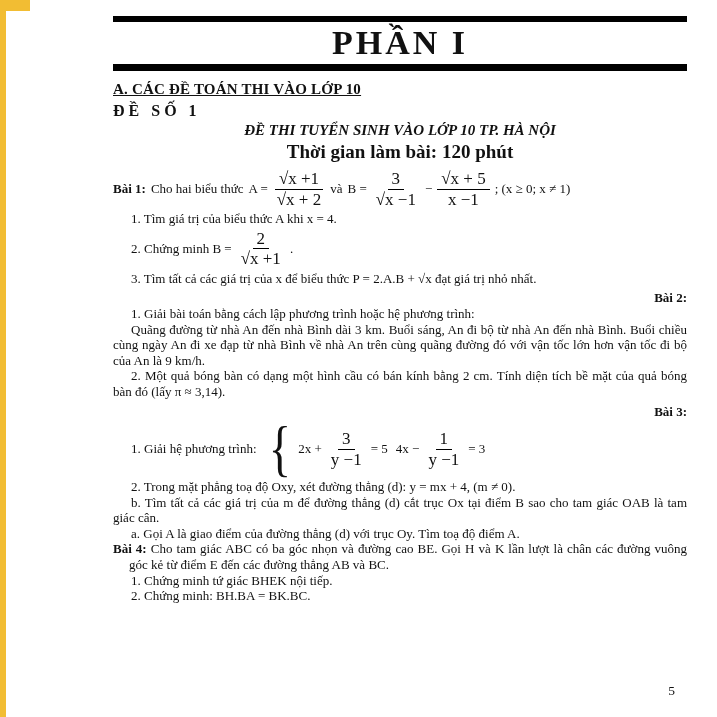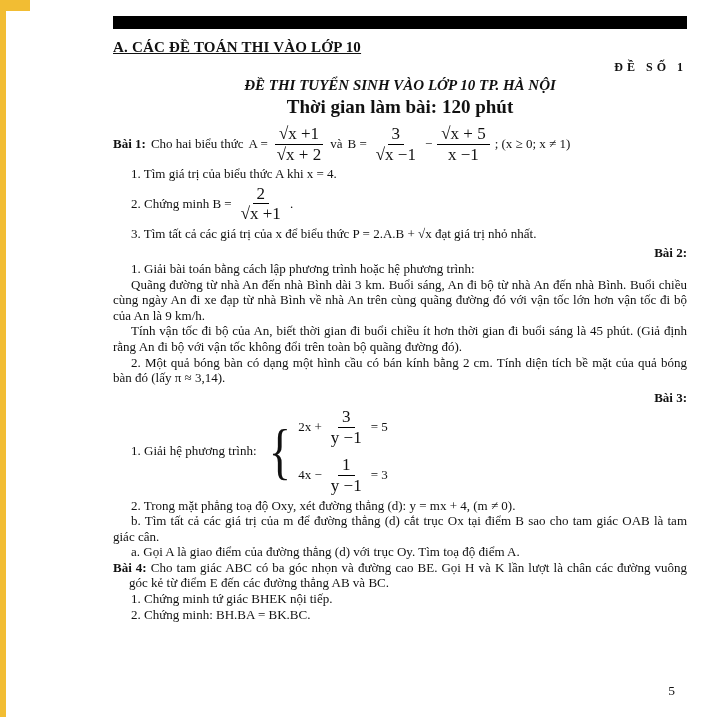--- a/index.html
+++ b/index.html
@@ -20,21 +20,21 @@
   .banner-text{
     text-align:center;
     font-size:34px;font-weight:bold;letter-spacing:3px;
     line-height:1.15;padding:1px 0 2px;
   }
 
   .section-heading{
     font-size:15px;font-weight:bold;margin:10px 0 4px;
     text-decoration:underline;letter-spacing:.2px;
   }
-  .exam-number{text-align:right;font-size:12px;font-weight:bold;letter-spacing:4px;margin:4px 0 2px;}
+  .exam-number{text-align:left;font-size:16px;font-weight:bold;letter-spacing:4px;margin:4px 0 2px;}
   .exam-title{text-align:center;font-size:15px;font-weight:bold;margin:2px 0 2px;font-style:italic;}
   .time-note{text-align:center;font-size:19px;font-weight:bold;margin:2px 0 6px;}
 
   .p{font-size:13px;line-height:15.6px;margin:0;text-align:justify;}
   .indent{text-indent:18px;}
   .hang{padding-left:16px;text-indent:-16px;}
   .b{font-weight:bold;text-align:right;}
 
   .mathline{
     display:flex;align-items:center;gap:5px;
@@ -45,35 +45,36 @@
 
   .frac{
     display:inline-flex;flex-direction:column;align-items:center;
     vertical-align:middle;font-size:17px;line-height:1.15;justify-content:flex-end;
   }
   .frac .num{border-bottom:1px solid #000;padding:0 4px;}
   .frac .den{padding:0 4px;}
 
   .sysrow{display:flex;align-items:center;margin:2px 0 2px 18px;gap:4px;font-size:13px;}
   .brace{font-size:62px;font-weight:400;line-height:0.9;transform:scaleX(.75);margin:0 0 0 4px;}
-  .sys{display:flex;flex-direction:column;gap:8px;}
+  .sys{display:flex;flex-direction:row;gap:8px;}
   .eqrow{display:flex;align-items:center;gap:5px;}
 
   .page-number{position:absolute;right:42px;bottom:18px;font-size:13.5px;}
 </style>
 </head>
 <body>
 
 <div class="edge-left"></div>
 <div class="edge-corner"></div>
 
 <div class="content">
 
   <div>
     <div class="rule top"></div>
+    <div class="banner-text">PHẦN I</div>
     <div class="rule bottom"></div>
   </div>
 
   <div class="section-heading">A. CÁC ĐỀ TOÁN THI VÀO LỚP 10</div>
   <div class="exam-number">ĐỀ SỐ 1</div>
   <div class="exam-title">ĐỀ THI TUYỂN SINH VÀO LỚP 10 TP. HÀ NỘI</div>
   <div class="time-note">Thời gian làm bài: 120 phút</div>
 
   <div class="mathline">
     <span class="b">Bài 1:</span>
@@ -106,21 +107,20 @@
       <span class="den">√x +1</span>
     </span>
     <span>.</span>
   </div>
 
   <p class="p indent">3. Tìm tất cả các giá trị của x để biểu thức P = 2.A.B + √x đạt giá trị nhỏ nhất.</p>
 
   <p class="p b" style="margin-top:4px">Bài 2:</p>
   <p class="p indent">1. Giải bài toán bằng cách lập phương trình hoặc hệ phương trình:</p>
   <p class="p indent">Quãng đường từ nhà An đến nhà Bình dài 3 km. Buổi sáng, An đi bộ từ nhà An đến nhà Bình. Buổi chiều cùng ngày An đi xe đạp từ nhà Bình về nhà An trên cùng quãng đường đó với vận tốc lớn hơn vận tốc đi bộ của An là 9 km/h.</p>
-  <p class="p indent">Tính vận tốc đi bộ của An, biết thời gian đi buổi chiều ít hơn thời gian đi buổi sáng là 45 phút. (Giả định rằng An đi bộ với vận tốc không đổi trên toàn bộ quãng đường đó).</p>
   <p class="p indent">2. Một quả bóng bàn có dạng một hình cầu có bán kính bằng 2 cm. Tính diện tích bề mặt của quả bóng bàn đó (lấy π ≈ 3,14).</p>
 
   <p class="p b" style="margin-top:4px">Bài 3:</p>
 
   <div class="sysrow">
     <span>1. Giải hệ phương trình:</span>
     <span class="brace">{</span>
     <span class="sys">
       <span class="eqrow">
         <span>2x +</span>

